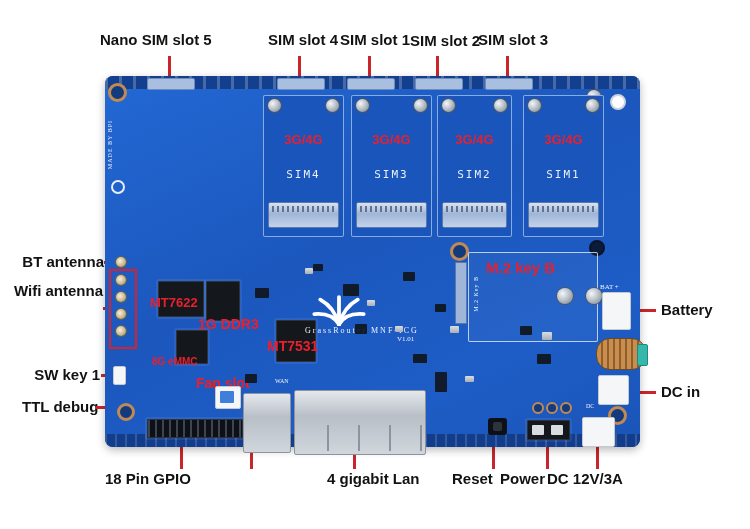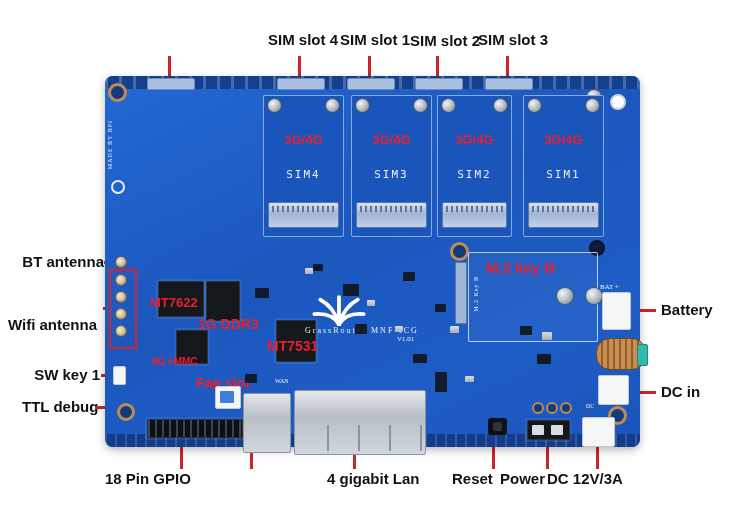--- a/index.html
+++ b/index.html
@@ -41,33 +41,34 @@
   .decos{position:absolute;background:linear-gradient(180deg,#d8dde2,#a8afb6);border-radius:1px}
   .coil{position:absolute;border-radius:14px;border:1px solid #6b4a22;
          background:repeating-linear-gradient(90deg,#c98d4e 0 4px,#8f5e2d 4px 6px)}
   .coilcap{position:absolute;right:-3px;top:5px;width:9px;height:20px;background:#35b8ac;border-radius:2px;border:1px solid #1f8a80}
 </style>
 </head>
 <body>
 
 <div class="scene">
 
+  <div class="ann" style="left:100px;top:31px">Nano SIM slot 5</div>
   <div class="ann" style="left:268px;top:31px">SIM slot 4</div>
   <div class="ann" style="left:340px;top:31px">SIM slot 1</div>
   <div class="ann" style="left:410px;top:32px">SIM slot 2</div>
   <div class="ann" style="left:478px;top:31px">SIM slot 3</div>
   <div class="lv" style="left:168px;top:56px;height:20px"></div>
   <div class="lv" style="left:298px;top:56px;height:20px"></div>
   <div class="lv" style="left:368px;top:56px;height:20px"></div>
   <div class="lv" style="left:436px;top:56px;height:20px"></div>
   <div class="lv" style="left:506px;top:56px;height:20px"></div>
 
   <div class="ann" style="left:20px;top:253px;width:84px;text-align:right">BT antenna</div>
   <div class="lh" style="left:104px;top:261px;width:14px"></div>
-  <div class="ann" style="left:8px;top:316px;width:95px;text-align:left">Wifi antenna</div>
+  <div class="ann" style="left:8px;top:282px;width:95px;text-align:right">Wifi antenna</div>
   <div class="lh" style="left:103px;top:307px;width:10px"></div>
   <div class="ann" style="left:30px;top:366px;width:70px;text-align:right">SW key 1</div>
   <div class="lh" style="left:101px;top:374px;width:12px"></div>
   <div class="ann" style="left:22px;top:398px;width:72px;text-align:right">TTL debug</div>
   <div class="lh" style="left:96px;top:406px;width:18px"></div>
 
   <div class="lh" style="left:632px;top:309px;width:24px"></div>
   <div class="ann" style="left:661px;top:301px">Battery</div>
   <div class="lh" style="left:630px;top:391px;width:26px"></div>
   <div class="ann" style="left:661px;top:383px">DC in</div>

